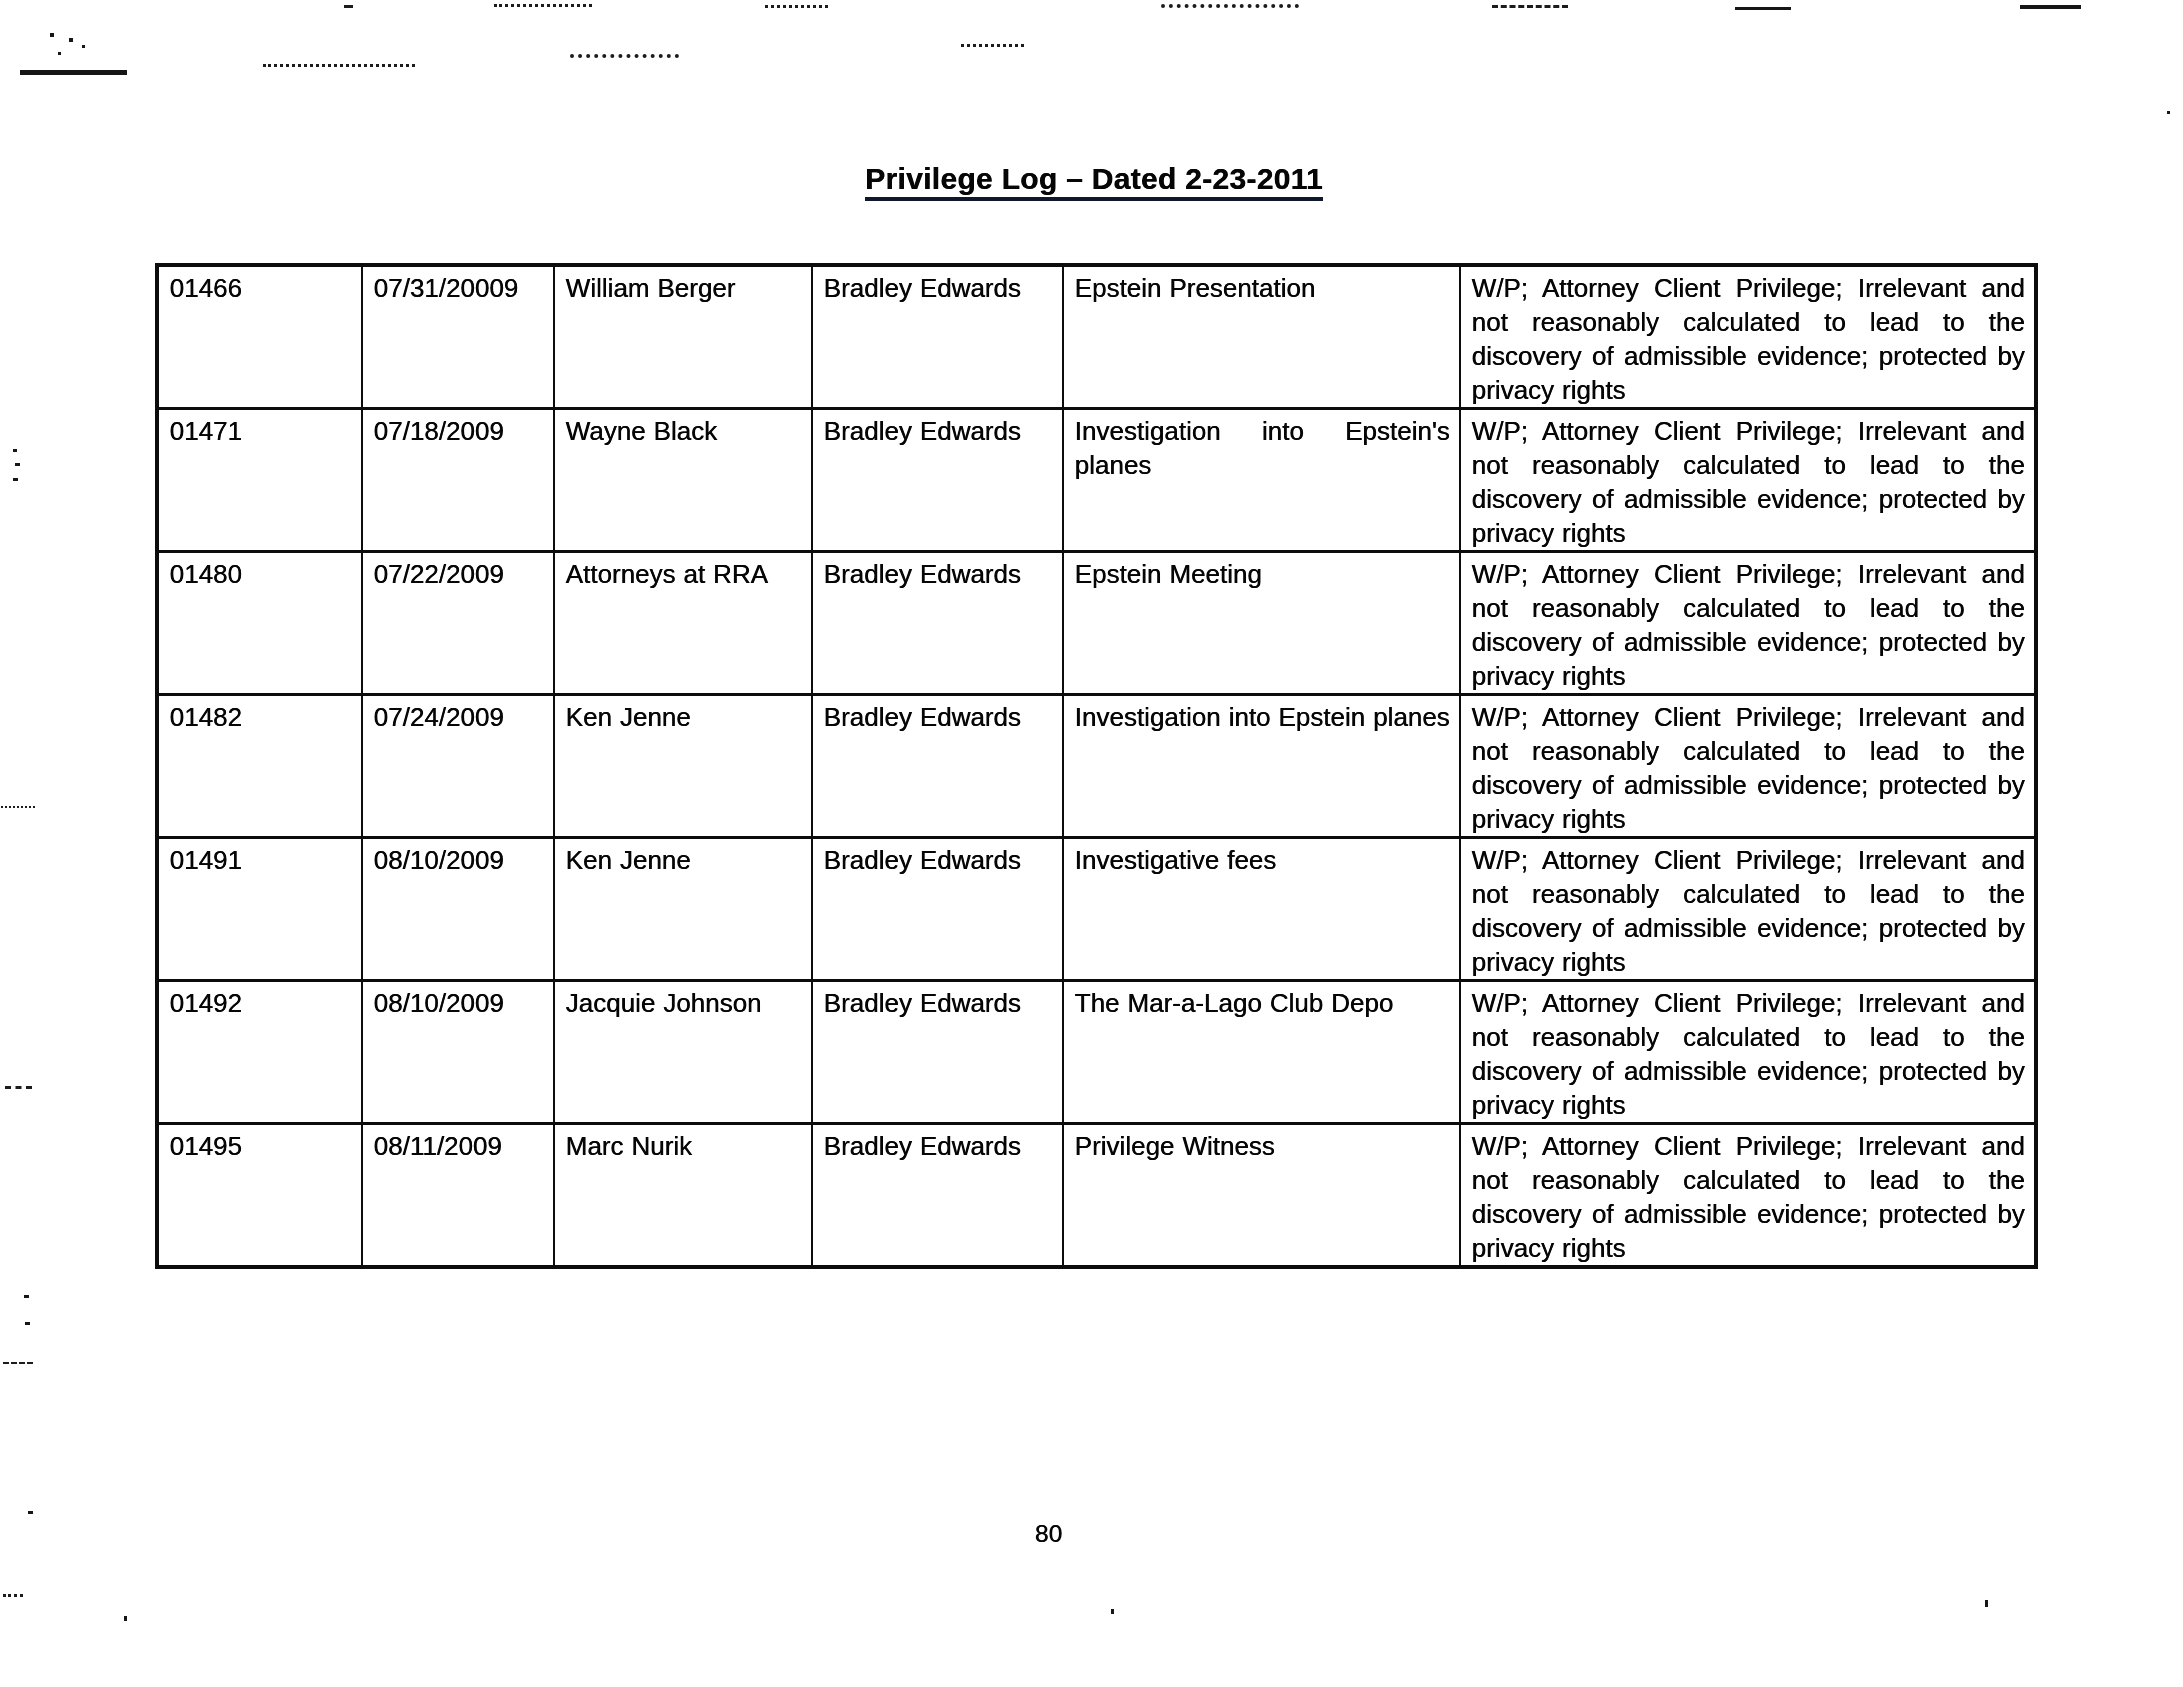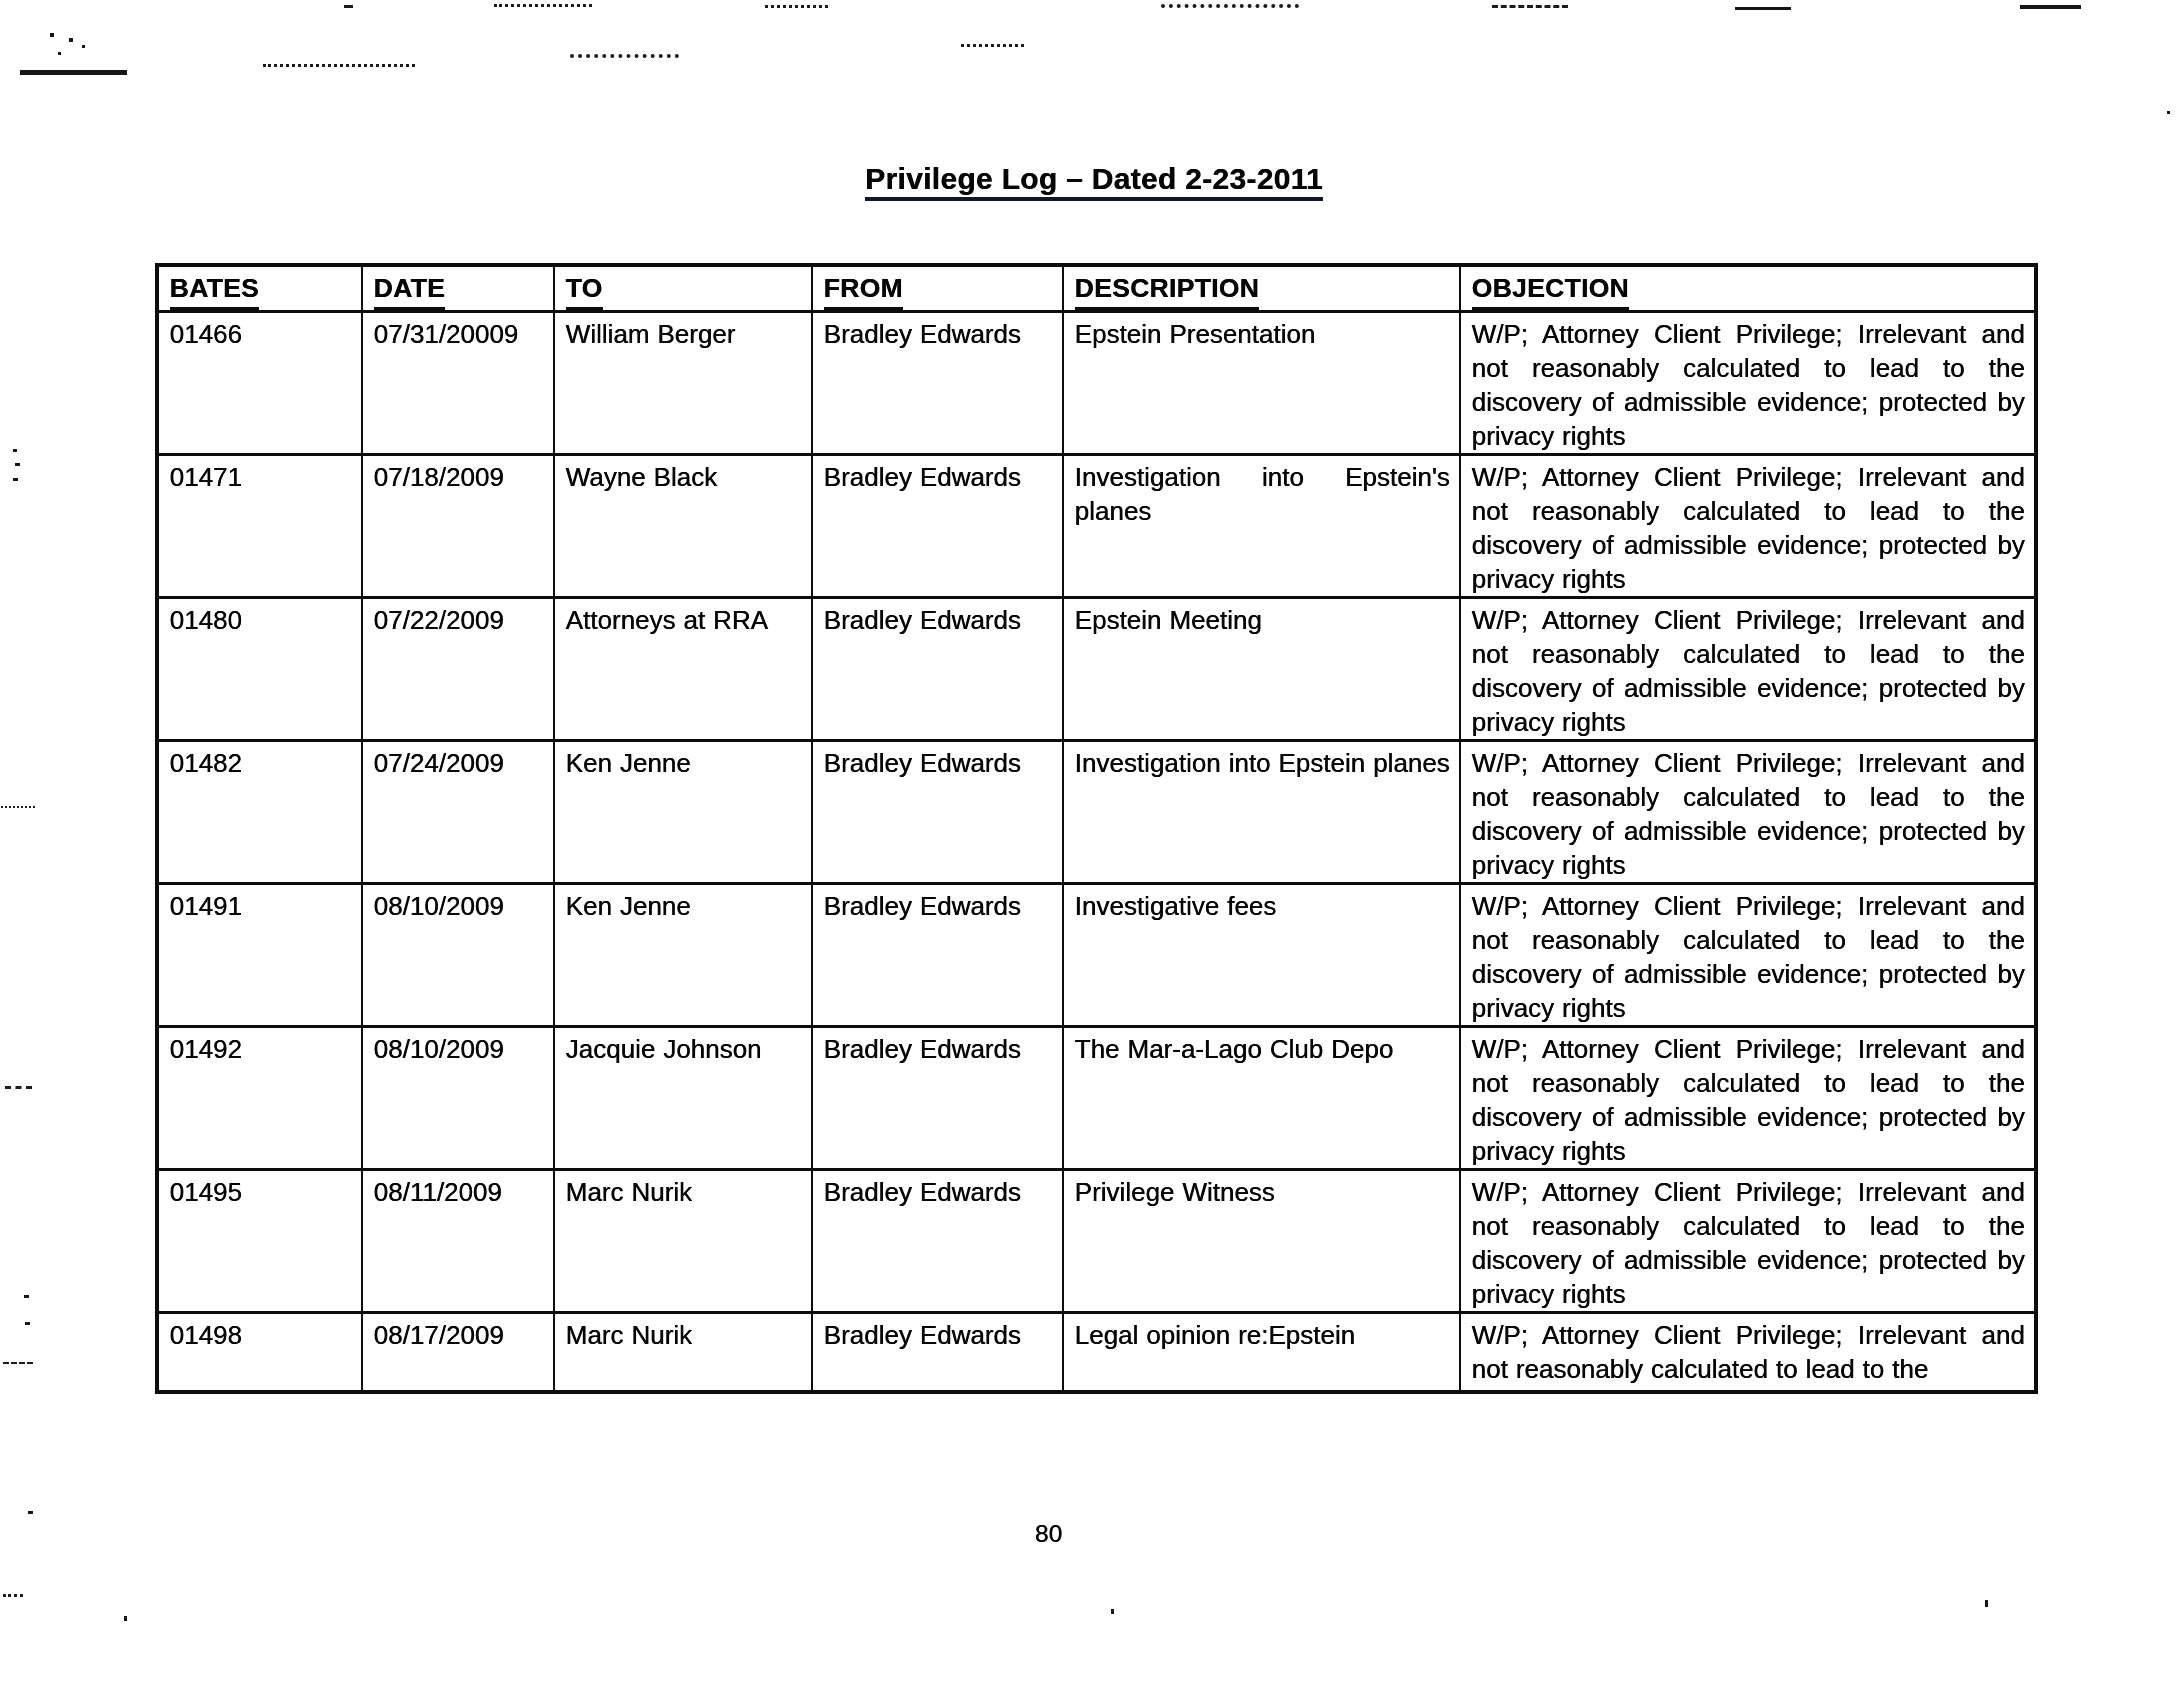--- a/index.html
+++ b/index.html
@@ -122,28 +122,20 @@
   <table class="privilege-log ink">
     <colgroup>
       <col style="width:205px">
         <col style="width:192px">
         <col style="width:258px">
       <col style="width:251px">
         <col style="width:397px">
         <col style="width:576px">
     </colgroup>
     <tbody>
-        <tr class="row-header">
-      <th><span class="hdr-underline">BATES</span></th>
-      <th><span class="hdr-underline">DATE</span></th>
-      <th><span class="hdr-underline">TO</span></th>
-      <th><span class="hdr-underline">FROM</span></th>
-      <th><span class="hdr-underline">DESCRIPTION</span></th>
-      <th><span class="hdr-underline">OBJECTION</span></th>
-    </tr>
     <tr class="row-std">
       <td class="c-bates">01466</td>
       <td class="c-date">07/31/20009</td>
       <td class="c-to">William Berger</td>
       <td class="c-from">Bradley Edwards</td>
       <td class="c-desc">Epstein Presentation</td>
       <td class="c-obj">W/P; Attorney Client Privilege; Irrelevant and not reasonably calculated to lead to the discovery of admissible evidence; protected by privacy rights</td>
     </tr>
     <tr class="row-std">
       <td class="c-bates">01471</td>
@@ -186,26 +178,18 @@
       <td class="c-obj">W/P; Attorney Client Privilege; Irrelevant and not reasonably calculated to lead to the discovery of admissible evidence; protected by privacy rights</td>
     </tr>
     <tr class="row-std">
       <td class="c-bates">01495</td>
       <td class="c-date">08/11/2009</td>
       <td class="c-to">Marc Nurik</td>
       <td class="c-from">Bradley Edwards</td>
       <td class="c-desc">Privilege Witness</td>
       <td class="c-obj">W/P; Attorney Client Privilege; Irrelevant and not reasonably calculated to lead to the discovery of admissible evidence; protected by privacy rights</td>
     </tr>
-    <tr class="row-last">
-      <td class="c-bates">01498</td>
-      <td class="c-date">08/17/2009</td>
-      <td class="c-to">Marc Nurik</td>
-      <td class="c-from">Bradley Edwards</td>
-      <td class="c-desc">Legal opinion re:Epstein</td>
-      <td class="c-obj">W/P; Attorney Client Privilege; Irrelevant and not reasonably calculated to lead to the</td>
-    </tr>
   </tbody>
     </table>
 </div>
 
 <div class="page-footer ink">80</div>
 
 
 </body></html>

